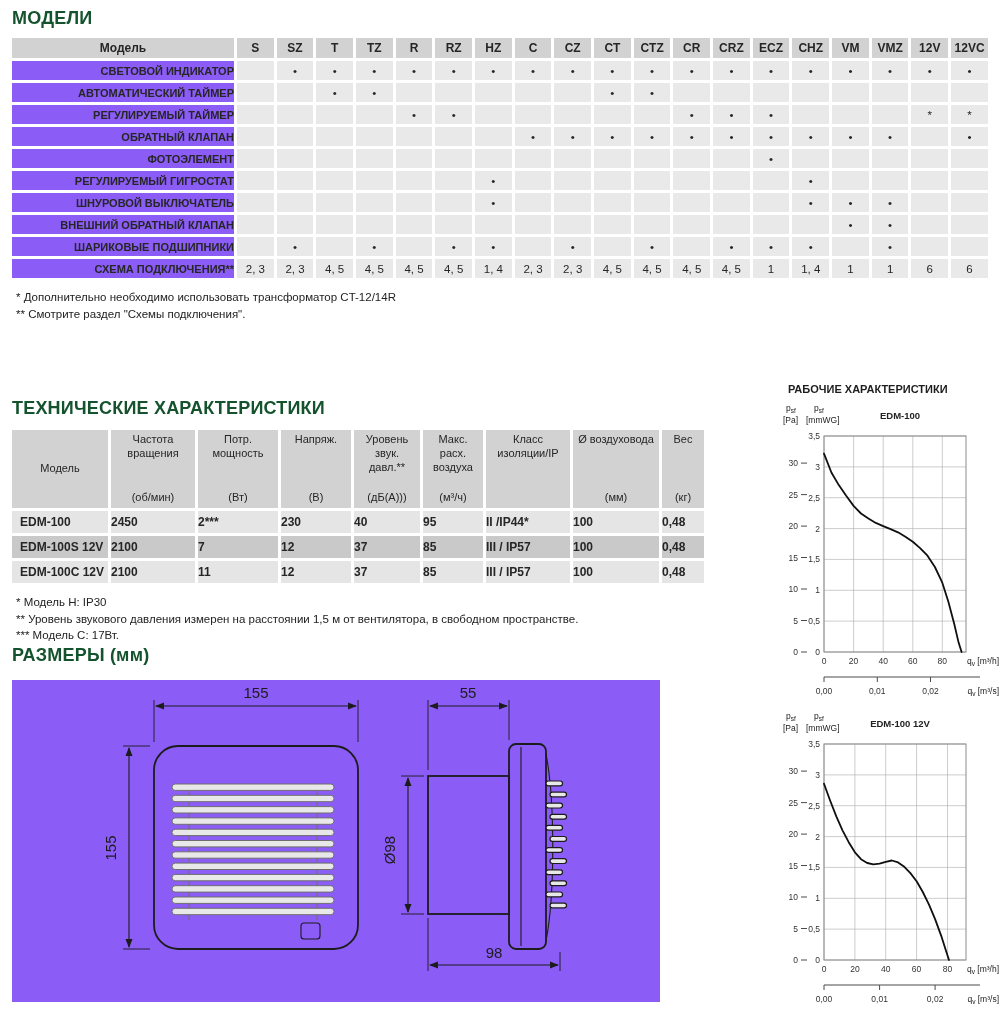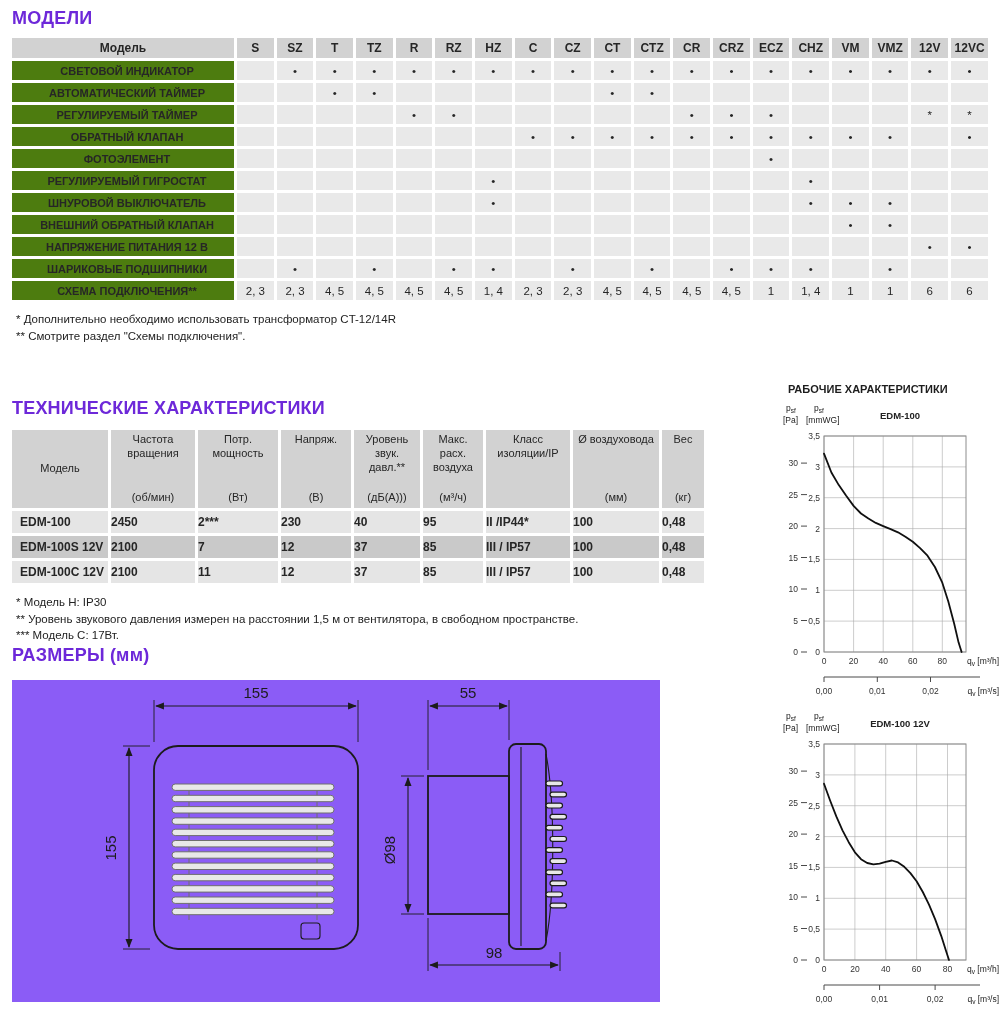--- a/index.html
+++ b/index.html
@@ -1,29 +1,29 @@
 <!DOCTYPE html>
 <html><head>
 <meta charset="utf-8">
 <style>
   html,body{margin:0;padding:0;background:#fff;}
   body{font-family:"Liberation Sans","DejaVu Sans",sans-serif;color:#262626;}
   .page{position:relative;width:1000px;height:1016px;background:#fff;overflow:hidden;}
-  h1{font-size:18px;font-weight:800;margin:0;color:#6d28d9;letter-spacing:.2px;}
+  h1{font-size:18px;font-weight:800;margin:0;color:#14532d;letter-spacing:.2px;}
   section{position:absolute;}
   .sec-models{left:12px;top:8px;width:980px;}
   .sec-tech{left:12px;top:398px;width:670px;}
   .sec-dims{left:12px;top:645px;width:650px;}
   
   table{border-collapse:separate;border-spacing:3px;table-layout:fixed;}
   .mtab{width:982px;margin:6px 0 2px -3px;}
   .mtab th{background:#d2d2d2;font-size:12px;font-weight:bold;height:20px;padding:0;}
   .mtab th.lblh{width:222px;}
   .mtab td{height:19px;padding:0;}
-  .mtab td.lbl{background:#4d7c0f;text-align:center;padding-left:8px;font-size:11px;font-weight:bold;white-space:nowrap;overflow:hidden;}
+  .mtab td.lbl{background:#8b5cf6;text-align:right;padding-left:8px;font-size:11px;font-weight:bold;white-space:nowrap;overflow:hidden;}
   .mtab td.c{background:#e9e9e9;text-align:center;font-size:11.5px;line-height:10px;}
   .foot{margin:8px 0 0 4px;}
   .foot div{font-size:11.5px;line-height:1.45;color:#222;}
   
   .ttab{width:668px;margin:8px 0 0 -3px;}
   .ttab th{background:#d2d2d2;padding:3px 2px;vertical-align:top;}
   .ttab .hw{display:flex;flex-direction:column;justify-content:space-between;height:72px;font-size:11px;font-weight:normal;line-height:1.25;}
   .ttab .hw.center{justify-content:center;}
   .ttab td{height:22px;padding:0;text-align:left;font-size:12px;background:#e5e5e5;font-weight:bold;}
   .ttab tr.alt td{background:#c9c9c9;}
@@ -252,42 +252,20 @@
             <td class="c"></td>
             <td class="c"></td>
             <td class="c"></td>
             <td class="c"></td>
             <td class="c"></td>
             <td class="c"></td>
             <td class="c">•</td>
             <td class="c">•</td>
             <td class="c"></td>
             <td class="c"></td>
-          </tr>
-          <tr>
-            <td class="lbl">НАПРЯЖЕНИЕ ПИТАНИЯ 12 В</td>
-            <td class="c"></td>
-            <td class="c"></td>
-            <td class="c"></td>
-            <td class="c"></td>
-            <td class="c"></td>
-            <td class="c"></td>
-            <td class="c"></td>
-            <td class="c"></td>
-            <td class="c"></td>
-            <td class="c"></td>
-            <td class="c"></td>
-            <td class="c"></td>
-            <td class="c"></td>
-            <td class="c"></td>
-            <td class="c"></td>
-            <td class="c"></td>
-            <td class="c"></td>
-            <td class="c">•</td>
-            <td class="c">•</td>
           </tr>
           <tr>
             <td class="lbl">ШАРИКОВЫЕ ПОДШИПНИКИ</td>
             <td class="c"></td>
             <td class="c">•</td>
             <td class="c"></td>
             <td class="c">•</td>
             <td class="c"></td>
             <td class="c">•</td>
             <td class="c">•</td>

